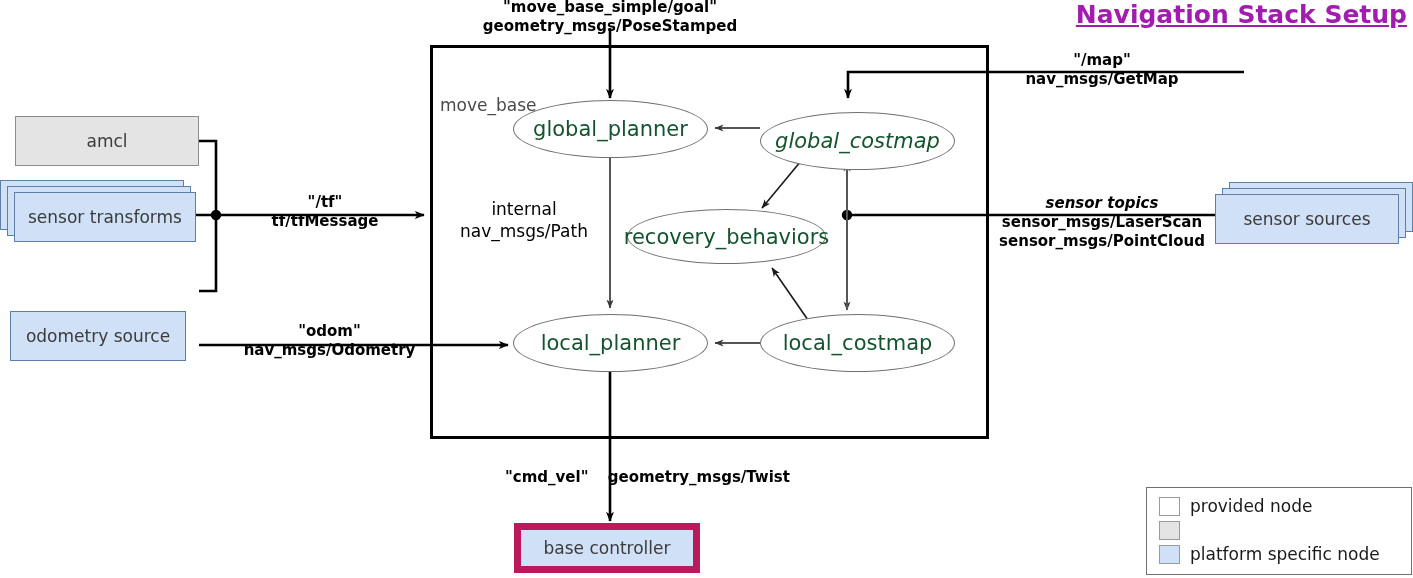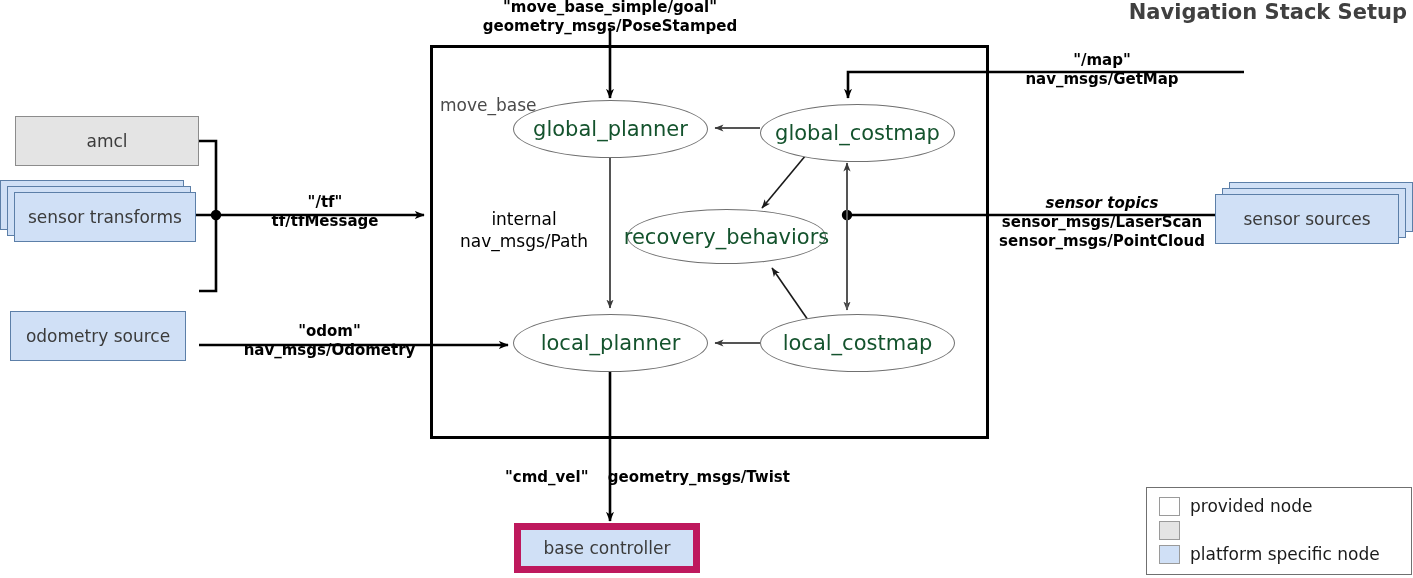--- a/index.html
+++ b/index.html
@@ -23,25 +23,26 @@
     width: 1413px;
     height: 578px;
     pointer-events: none;
   }
 
   
   .title {
     position: absolute;
     right: 6px;
     top: 0px;
-    font-size: 21px;
+    font-size: 25px;
     font-weight: bold;
-    color: #404040;
+    color: #a21caf;
     letter-spacing: 0px;
     white-space: nowrap;
+    text-decoration: underline;
   }
 
   
   .node-box {
     position: absolute;
     box-sizing: border-box;
     display: flex;
     align-items: center;
     justify-content: center;
     font-size: 17px;
@@ -206,21 +207,21 @@
     </g>
   </svg>
 
   <div class="title">Navigation Stack Setup</div>
 
   <div class="container-box" style="left:430px; top:45px; width:559px; height:394px;"></div>
   <div class="container-label" style="left:440px; top:47px;margin-top:48px;">move_base</div>
 
   <div class="ellipse" style="left:513px; top:100px; width:195px; height:58px;">global_planner</div>
 
-  <div class="ellipse" style="left:760px; top:104px; width:195px; height:58px;">global_costmap</div>
+  <div class="ellipse" style="left:760px; top:112px; width:195px; height:58px;font-style:italic;">global_costmap</div>
 
   <div class="ellipse" style="left:627px; top:209px; width:199px; height:55px;">recovery_behaviors</div>
 
   <div class="ellipse" style="left:513px; top:314px; width:195px; height:58px;">local_planner</div>
 
   <div class="ellipse" style="left:760px; top:314px; width:195px; height:58px;">local_costmap</div>
 
   <div class="node-box gray" style="left:15px; top:116px; width:184px; height:50px;">amcl</div>
 
   <div class="stack-layer" style="left:0px; top:180px; width:184px; height:50px;"></div>
@@ -260,21 +261,21 @@
     <div class="ital">sensor topics</div>
     <div>sensor_msgs/LaserScan</div>
     <div>sensor_msgs/PointCloud</div>
   </div>
 
   <div class="edge-label" style="left:505px; top:468px; width:310px; text-align:left;">
     <span>"cmd_vel"</span>
     <span style="display:inline-block; width:14px;"></span><span>geometry_msgs/Twist</span>
   </div>
 
-  <div class="internal-label" style="left:455px; top:208px; width:138px;">
+  <div class="internal-label" style="left:455px; top:198px; width:138px;">
     <div>internal</div>
     <div>nav_msgs/Path</div>
   </div>
 
   <div class="legend" style="left:1146px; top:487px; width:266px; height:88px;">
     <div class="legend-row">
       <span class="legend-swatch" style="background:#ffffff;"></span>
       <span class="legend-text">provided node</span>
     </div>
     <div class="legend-row">

